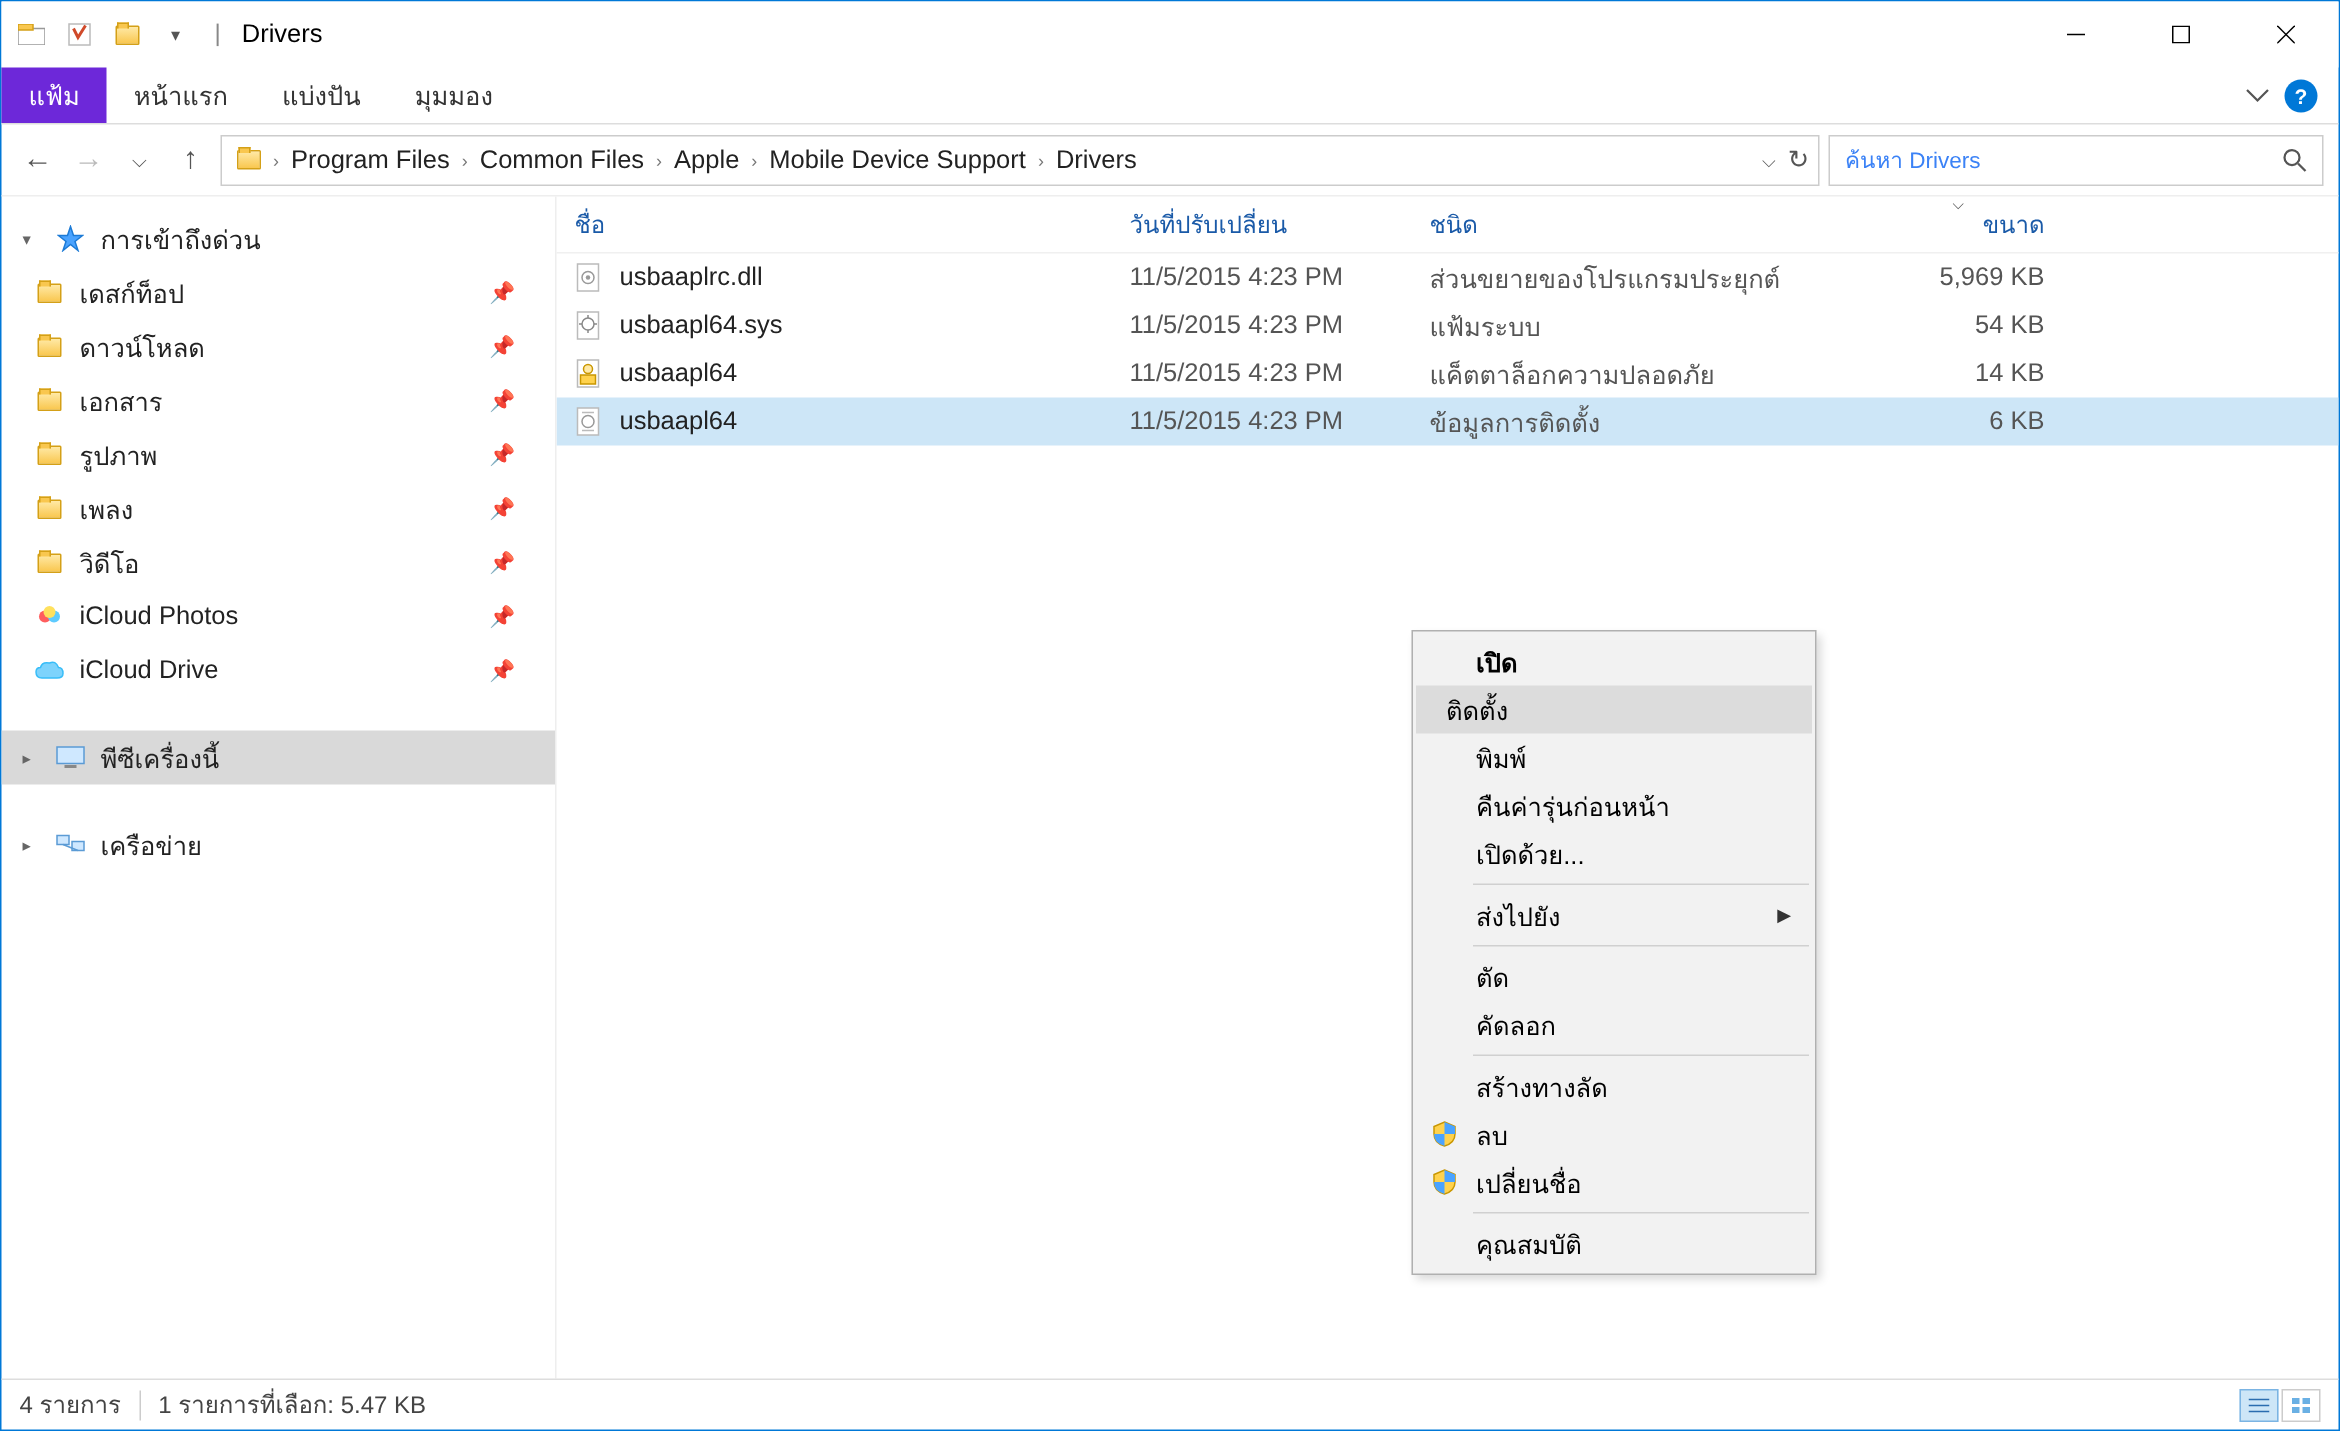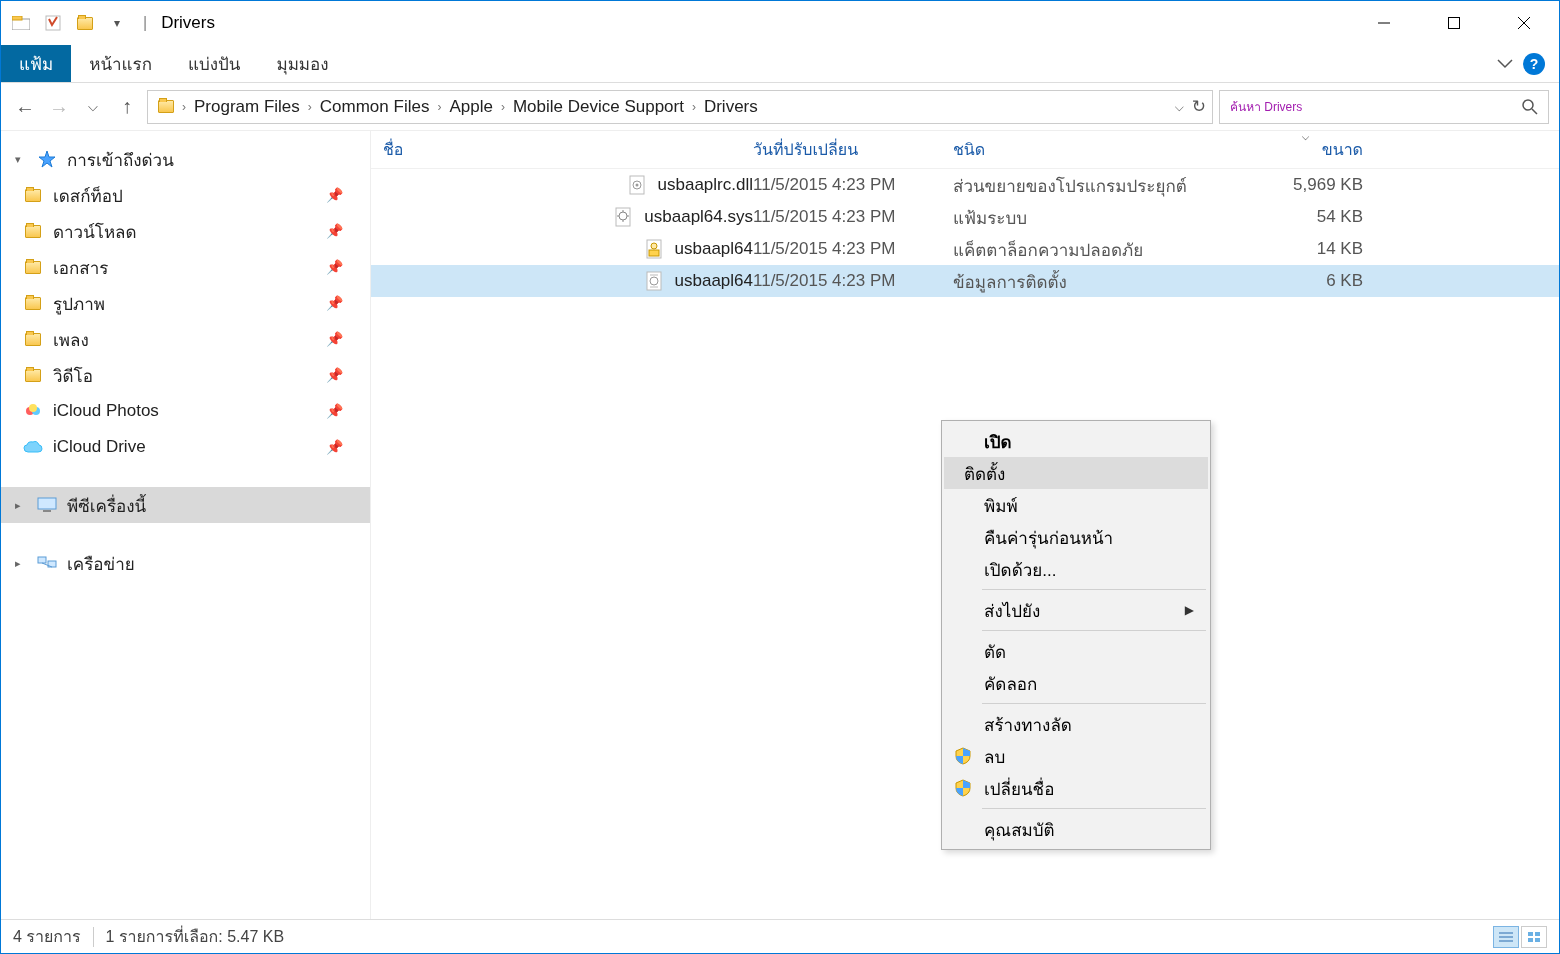--- a/index.html
+++ b/index.html
@@ -13,34 +13,34 @@
 .qat-icon { width: 24px; height: 24px; display: flex; align-items: center; justify-content: center; }
 .title-sep { color: #888; margin: 0 6px; }
 .title-text { font-size: 17px; color: #000; }
 .titlebar-spacer { flex: 1; }
 .window-controls { display: flex; height: 100%; }
 .win-btn { width: 70px; height: 44px; display: flex; align-items: center; justify-content: center; font-size: 16px; color: #000; background: transparent; border: none; }
 
 
 .ribbon { height: 38px; display: flex; align-items: stretch; border-bottom: 1px solid #ddd; font-size: 17px; }
 .ribbon-tab { padding: 8px 18px; cursor: default; color: #333; display: flex; align-items: center; }
-.ribbon-tab.file { background: #0369a1; color: #fff; }
+.ribbon-tab.file { background: #6d28d9; color: #fff; }
 .ribbon-right { flex: 1; display: flex; justify-content: flex-end; align-items: center; padding-right: 14px; gap: 10px; }
 .ribbon-chevron { color: #555; }
 .help-icon { width: 22px; height: 22px; border-radius: 50%; background: #0078d7; color: #fff; display: flex; align-items: center; justify-content: center; font-size: 14px; font-weight: bold; }
 
 
 .addrrow { height: 48px; display: flex; align-items: center; padding: 0 10px; gap: 6px; border-bottom: 1px solid #eee; }
 .nav-btn { width: 28px; height: 28px; display: flex; align-items: center; justify-content: center; color: #555; font-size: 20px; }
 .nav-btn.disabled { color: #bbb; }
 .addrbox { flex: 1; height: 34px; border: 1px solid #ccc; display: flex; align-items: center; padding: 0 6px; gap: 4px; font-size: 17px; color: #222; }
 .crumb { display: flex; align-items: center; gap: 6px; padding: 2px 4px; }
 .crumb-sep { color: #777; font-size: 12px; }
 .addr-right { margin-left: auto; display: flex; align-items: center; gap: 8px; color: #555; }
-.searchbox { width: 330px; height: 34px; border: 1px solid #ccc; display: flex; align-items: center; padding: 0 10px; color: #a21caf; font-size: 12px; }
+.searchbox { width: 330px; height: 34px; border: 1px solid #ccc; display: flex; align-items: center; padding: 0 10px; color: #3b82f6; font-size: 15px; }
 .searchbox .sicon { margin-left: auto; color: #555; }
 
 
 .body { flex: 1; display: flex; min-height: 0; }
 
 
 .navpane { width: 370px; border-right: 1px solid #eee; padding-top: 10px; font-size: 17px; color: #222; overflow: hidden; }
 .nav-group { margin-bottom: 22px; }
 .nav-item { height: 36px; display: flex; align-items: center; padding-left: 36px; gap: 10px; position: relative; }
 .nav-item.head { padding-left: 36px; font-weight: 400; }
@@ -54,21 +54,21 @@
 .filearea { flex: 1; display: flex; flex-direction: column; position: relative; }
 .cols { height: 38px; display: flex; align-items: center; font-size: 16px; color: #1a5aa8; border-bottom: 1px solid #f0f0f0; padding-left: 12px; }
 .col-name { width: 370px; }
 .col-date { width: 200px; }
 .col-type { width: 295px; }
 .col-size { width: 115px; text-align: right; position: relative; }
 .sort-ind { position: absolute; top: -6px; left: 50%; transform: translateX(-50%); font-size: 10px; color: #555; }
 .filelist { flex: 1; overflow: auto; }
 .row { height: 32px; display: flex; align-items: center; font-size: 17px; color: #222; padding-left: 12px; }
 .row.selected { background: #cde6f7; }
-.cell-name { width: 370px; display: flex; align-items: center; gap: 10px; justify-content: flex-end; }
+.cell-name { width: 370px; display: flex; align-items: center; gap: 10px; }
 .cell-date { width: 200px; color: #555; }
 .cell-type { width: 295px; color: #555; }
 .cell-size { width: 115px; text-align: right; color: #555; }
 .ficon { width: 20px; height: 20px; display: inline-flex; align-items: center; justify-content: center; }
 
 
 .ctx { position: absolute; left: 570px; top: 289px; width: 270px; background: #f2f2f2; border: 1px solid #b0b0b0; box-shadow: 3px 3px 6px rgba(0,0,0,0.15); padding: 4px 2px; font-size: 17px; z-index: 10; }
 .ctx-item { height: 32px; display: flex; align-items: center; padding-left: 40px; position: relative; }
 .ctx-item.hover { background: #dcdcdc; padding-left: 20px; }
 .ctx-item .arrow { position: absolute; right: 14px; color: #333; font-size: 12px; }

